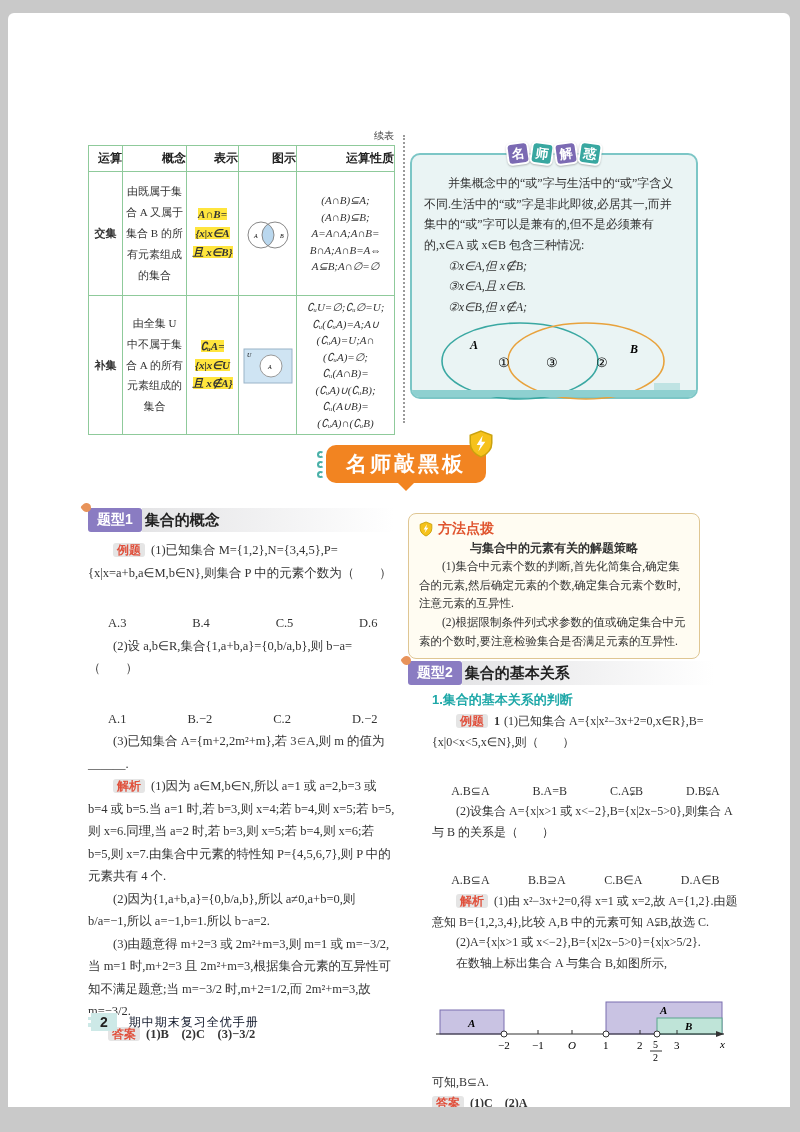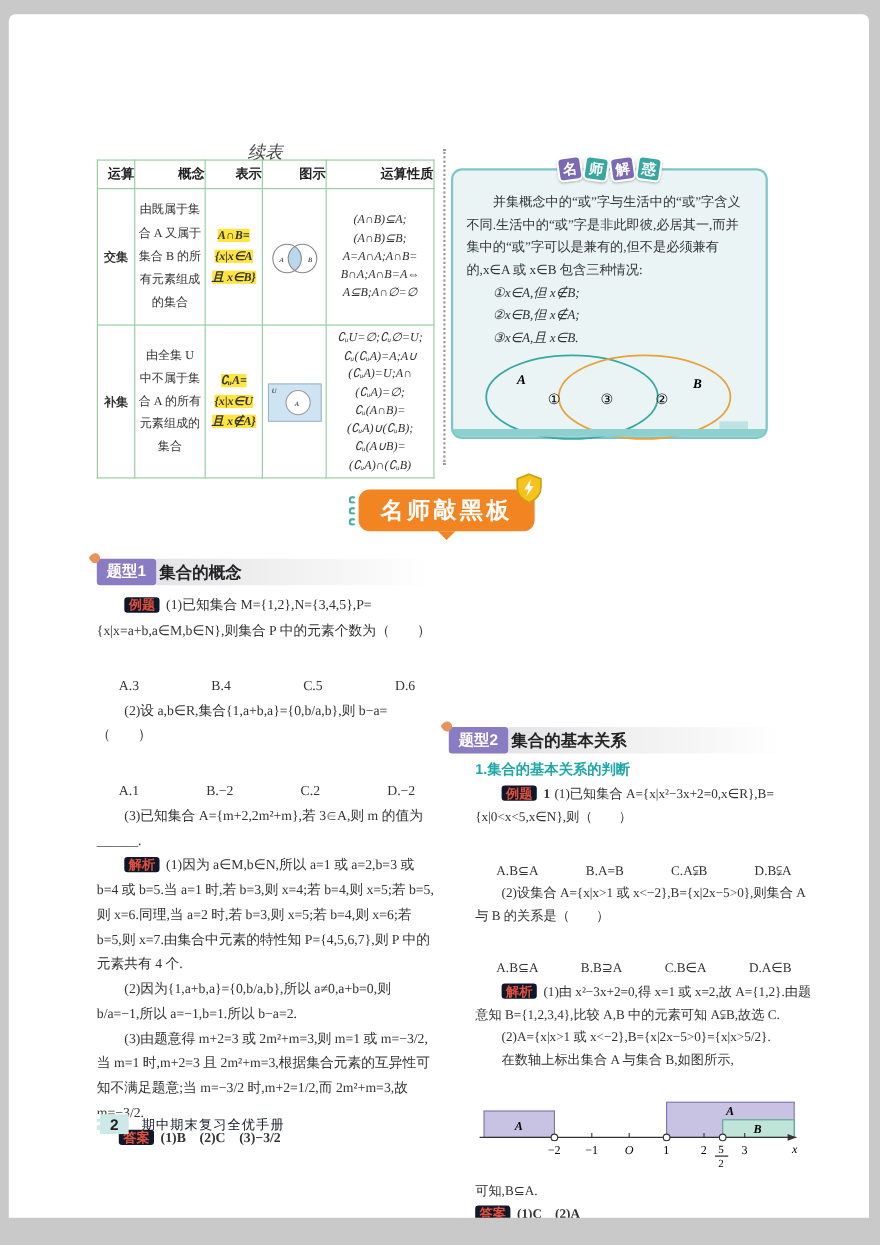--- a/index.html
+++ b/index.html
@@ -1,21 +1,21 @@
 <!DOCTYPE html>
 <html><head>
 <meta charset="utf-8">
 <style>
   * { margin:0; padding:0; box-sizing:border-box; }
   html,body { width:800px; height:1132px; }
   body { background:#c9c9c9; position:relative; font-family:"Liberation Serif", serif; color:#333; }
   .page { position:absolute; left:8px; top:13px; width:782px; height:1094px; background:#ffffff; border-radius:6px 6px 0 0; overflow:hidden; }
 
   
-  .continued { position:absolute; left:80px; top:116px; width:306px; text-align:center; font-size:16px; color:#444;font-style:italic; }
+  .continued { position:absolute; left:80px; top:116px; width:306px; text-align:right; font-size:10px; color:#444; }
   .optable { position:absolute; left:80px; top:132px; width:306px; border-collapse:collapse; table-layout:fixed; }
   .optable th, .optable td { border:1px solid #8fca9b; vertical-align:middle; }
   .optable th { height:26px; font-family:"Liberation Sans",sans-serif; font-size:12px; font-weight:bold; color:#222; text-align:right; }
   .optable td { font-size:11px; padding:3px; text-align:center; }
   .cell-op { font-family:"Liberation Sans",sans-serif; font-weight:bold; font-size:12px;margin-left:39px; }
   .cell-concept { text-align:justify; line-height:1.9; padding:4px 5px; }
   .cell-notation { text-align:left; padding:4px 3px; }
   .hl { background:#ffe53d; font-style:italic; font-weight:bold; line-height:1.7; display:inline; box-decoration-break:clone; -webkit-box-decoration-break:clone; }
   .cell-props { font-size:10px; line-height:1.5; font-style:italic; padding:2px 2px; }
   .r1 td { height:124px; } .r2 td { height:122px; }
@@ -46,21 +46,21 @@
   .topic-header { position:absolute; height:24px; display:flex; align-items:stretch; }
   .topic-badge { position:relative; background:#8a7cc2; color:#fff; font-family:"Liberation Sans",sans-serif; font-weight:bold; font-size:14px; padding:2px 9px; border-radius:3px; display:flex; align-items:center; }
   .pencil { position:absolute; left:-6px; top:-5px; width:9px; height:9px; background:#e8935a; border-radius:2px 50% 50% 50%; transform:rotate(-40deg); }
   .topic-title { flex:1; background:linear-gradient(to right,#e4e4e6,#ffffff); font-family:"Liberation Sans",sans-serif; font-weight:bold; font-size:15px; color:#222; padding:2px 3px; display:flex; align-items:center; }
 
   
   .col { position:absolute; font-size:12.5px; line-height:1.8; }
   .col p { margin:0; }
   .q { text-indent:2em; }
   .opts { display:flex; width:94%; padding-left:1.6em; justify-content:space-between;margin-top:28px; }
-  .badge-red { background:#0f172a; color:#e0503c; font-family:"Liberation Sans",sans-serif; font-weight:bold; font-size:12px; border-radius:3px; padding:0 4px; margin-right:6px; }
+  .badge-red { background:#e5e5e5; color:#e0503c; font-family:"Liberation Sans",sans-serif; font-weight:bold; font-size:12px; border-radius:3px; padding:0 4px; margin-right:6px; }
   .ex-num { font-weight:bold; margin-right:4px; }
   .answer-line { padding-left:1.6em; }
   .answer-text { font-weight:bold; }
 
   
   .method-box { position:absolute; left:400px; top:500px; width:292px; background:#fffcf2; border:1px solid #dfc693; border-radius:8px; padding:6px 10px 8px 10px; }
   .mb-title { display:flex; align-items:center; gap:5px; font-family:"Liberation Sans",sans-serif; font-weight:bold; font-size:14px; color:#e0552f; }
   .mb-sub { text-align:center; font-size:12px; font-weight:bold; margin-top:2px; }
   .mb-p { font-size:11.5px; line-height:1.62; text-indent:2em; }
 
@@ -131,22 +131,22 @@
   <div class="teacher-box">
     <div class="tb-badge">
       <span class="tile">名</span>
       <span class="tile">师</span>
       <span class="tile">解</span>
       <span class="tile">惑</span>
     </div>
     <div class="tb-body">
       <p class="indent">并集概念中的“或”字与生活中的“或”字含义不同.生活中的“或”字是非此即彼,必居其一,而并集中的“或”字可以是兼有的,但不是必须兼有的,x∈A 或 x∈B 包含三种情况:</p>
       <p class="tb-case">①x∈A,但 x∉B;</p>
+      <p class="tb-case">③x∈A,且 x∈B.</p>
       <p class="tb-case">②x∈B,但 x∉A;</p>
-      <p class="tb-case">③x∈A,且 x∈B.</p>
       <svg class="tb-venn" width="250" height="84" viewBox="0 0 250 84">
         <ellipse cx="92" cy="42" rx="78" ry="38" fill="none" stroke="#3aa8a2" stroke-width="1.6"></ellipse>
         <ellipse cx="158" cy="42" rx="78" ry="38" fill="none" stroke="#e8a23c" stroke-width="1.6"></ellipse>
         <text x="42" y="30" font-size="12" font-style="italic" font-weight="bold">A</text>
         <text x="202" y="34" font-size="12" font-style="italic" font-weight="bold">B</text>
         <text x="70" y="48" font-size="13">①</text>
         <text x="118" y="48" font-size="13">③</text>
         <text x="168" y="48" font-size="13">②</text>
       </svg>
     </div>
@@ -190,20 +190,32 @@
       <span>C.2</span>
       <span>D.−2</span>
     </div>
     <p class="q">(3)已知集合 A={m+2,2m²+m},若 3∈A,则 m 的值为______.</p>
     <p class="q"><span class="badge-red">解析</span><span>(1)因为 a∈M,b∈N,所以 a=1 或 a=2,b=3 或 b=4 或 b=5.当 a=1 时,若 b=3,则 x=4;若 b=4,则 x=5;若 b=5,则 x=6.同理,当 a=2 时,若 b=3,则 x=5;若 b=4,则 x=6;若 b=5,则 x=7.由集合中元素的特性知 P={4,5,6,7},则 P 中的元素共有 4 个.</span></p>
     <p class="q">(2)因为{1,a+b,a}={0,b/a,b},所以 a≠0,a+b=0,则 b/a=−1,所以 a=−1,b=1.所以 b−a=2.</p>
     <p class="q">(3)由题意得 m+2=3 或 2m²+m=3,则 m=1 或 m=−3/2,当 m=1 时,m+2=3 且 2m²+m=3,根据集合元素的互异性可知不满足题意;当 m=−3/2 时,m+2=1/2,而 2m²+m=3,故 m=−3/2.</p>
     <p class="answer-line"><span class="badge-red">答案</span><span class="answer-text">(1)B　(2)C　(3)−3/2</span></p>
   </div>
 
+  <div class="method-box">
+    <div class="mb-title">
+      <svg width="14" height="16" viewBox="0 0 24 26">
+        <path d="M12 1 L22 5 V12 C22 18.5 17.5 22.5 12 25 C6.5 22.5 2 18.5 2 12 V5 Z" fill="#f6c21c" stroke="#caa20e" stroke-width="1.6"></path>
+        <polygon points="13.5,5 8,14 11.5,14 9.5,20 16,11 12.5,11" fill="#ffffff"></polygon>
+      </svg>
+      <span>方法点拨</span>
+    </div>
+    <div class="mb-sub">与集合中的元素有关的解题策略</div>
+    <p class="mb-p">(1)集合中元素个数的判断,首先化简集合,确定集合的元素,然后确定元素的个数,确定集合元素个数时,注意元素的互异性.</p>
+    <p class="mb-p">(2)根据限制条件列式求参数的值或确定集合中元素的个数时,要注意检验集合是否满足元素的互异性.</p>
+  </div>
 
   <div class="topic-header" style="left:400px; top:648px; width:306px;">
     <span class="topic-badge">
         <span class="pencil"></span>
         <span>题型2</span>
       </span>
     <span class="topic-title">集合的基本关系</span>
   </div>
 
   <div class="col" style="left:424px; top:676px; width:306px; line-height:1.72; font-size:12px;">

